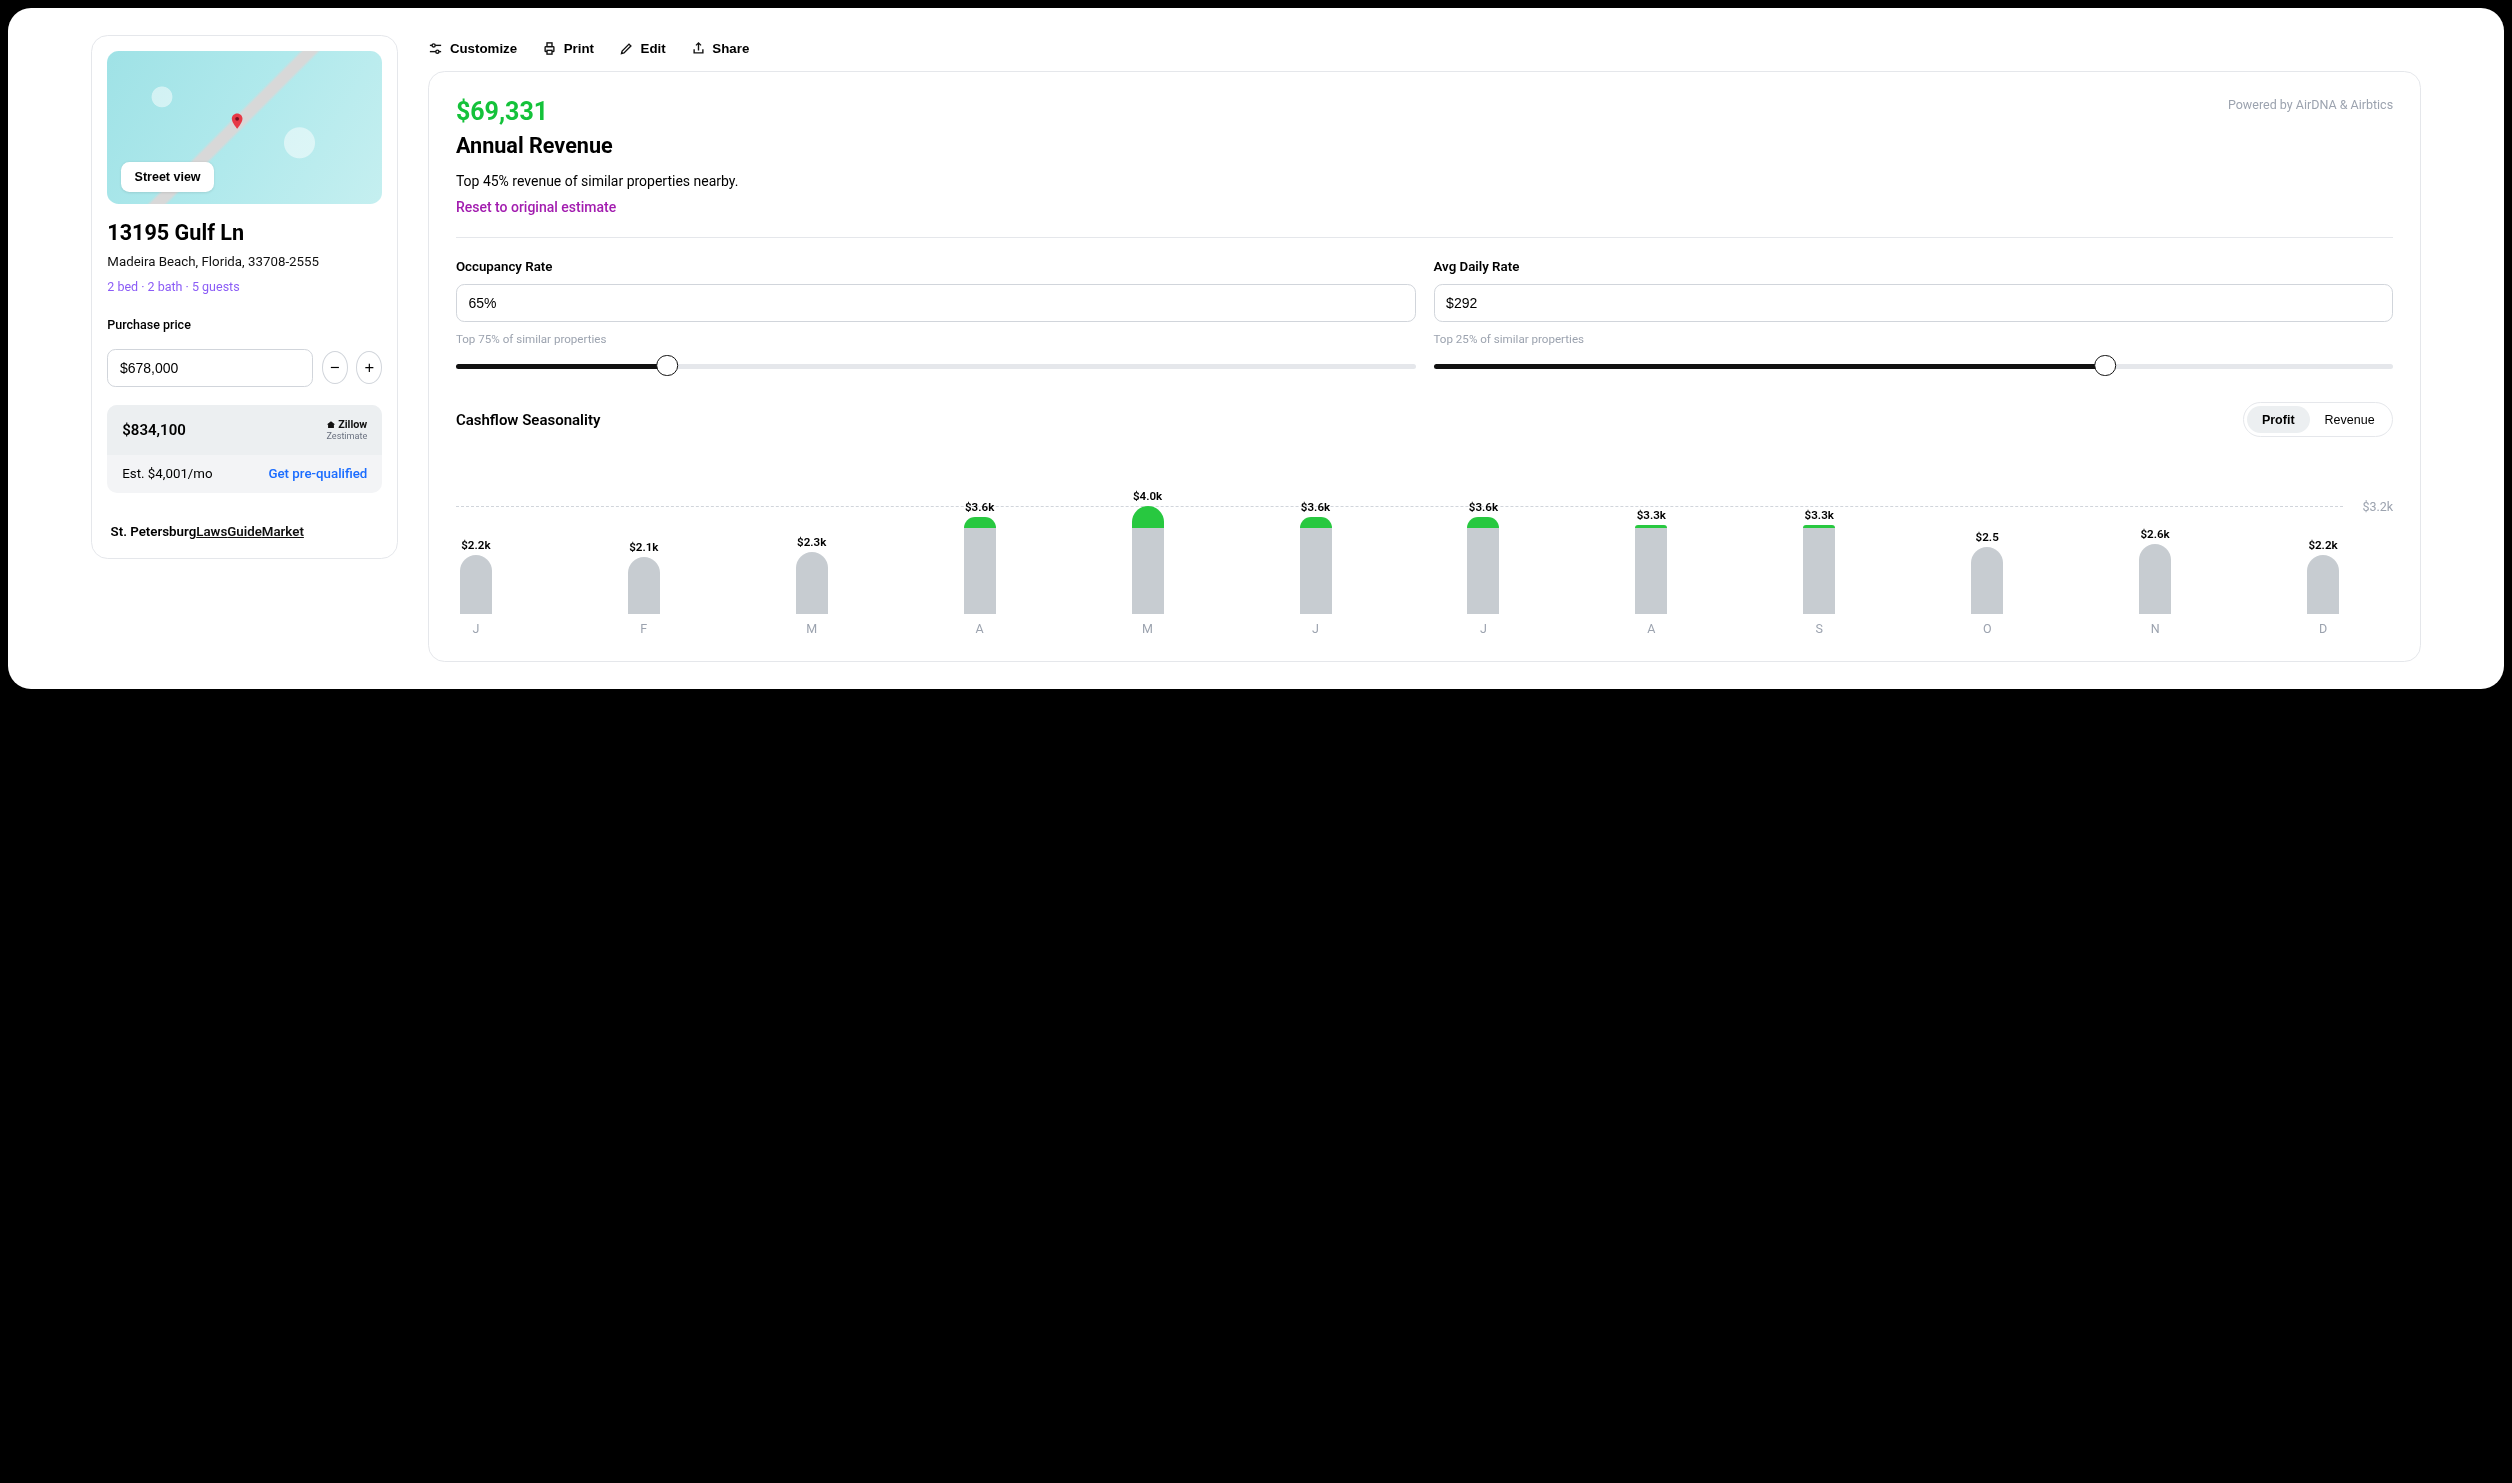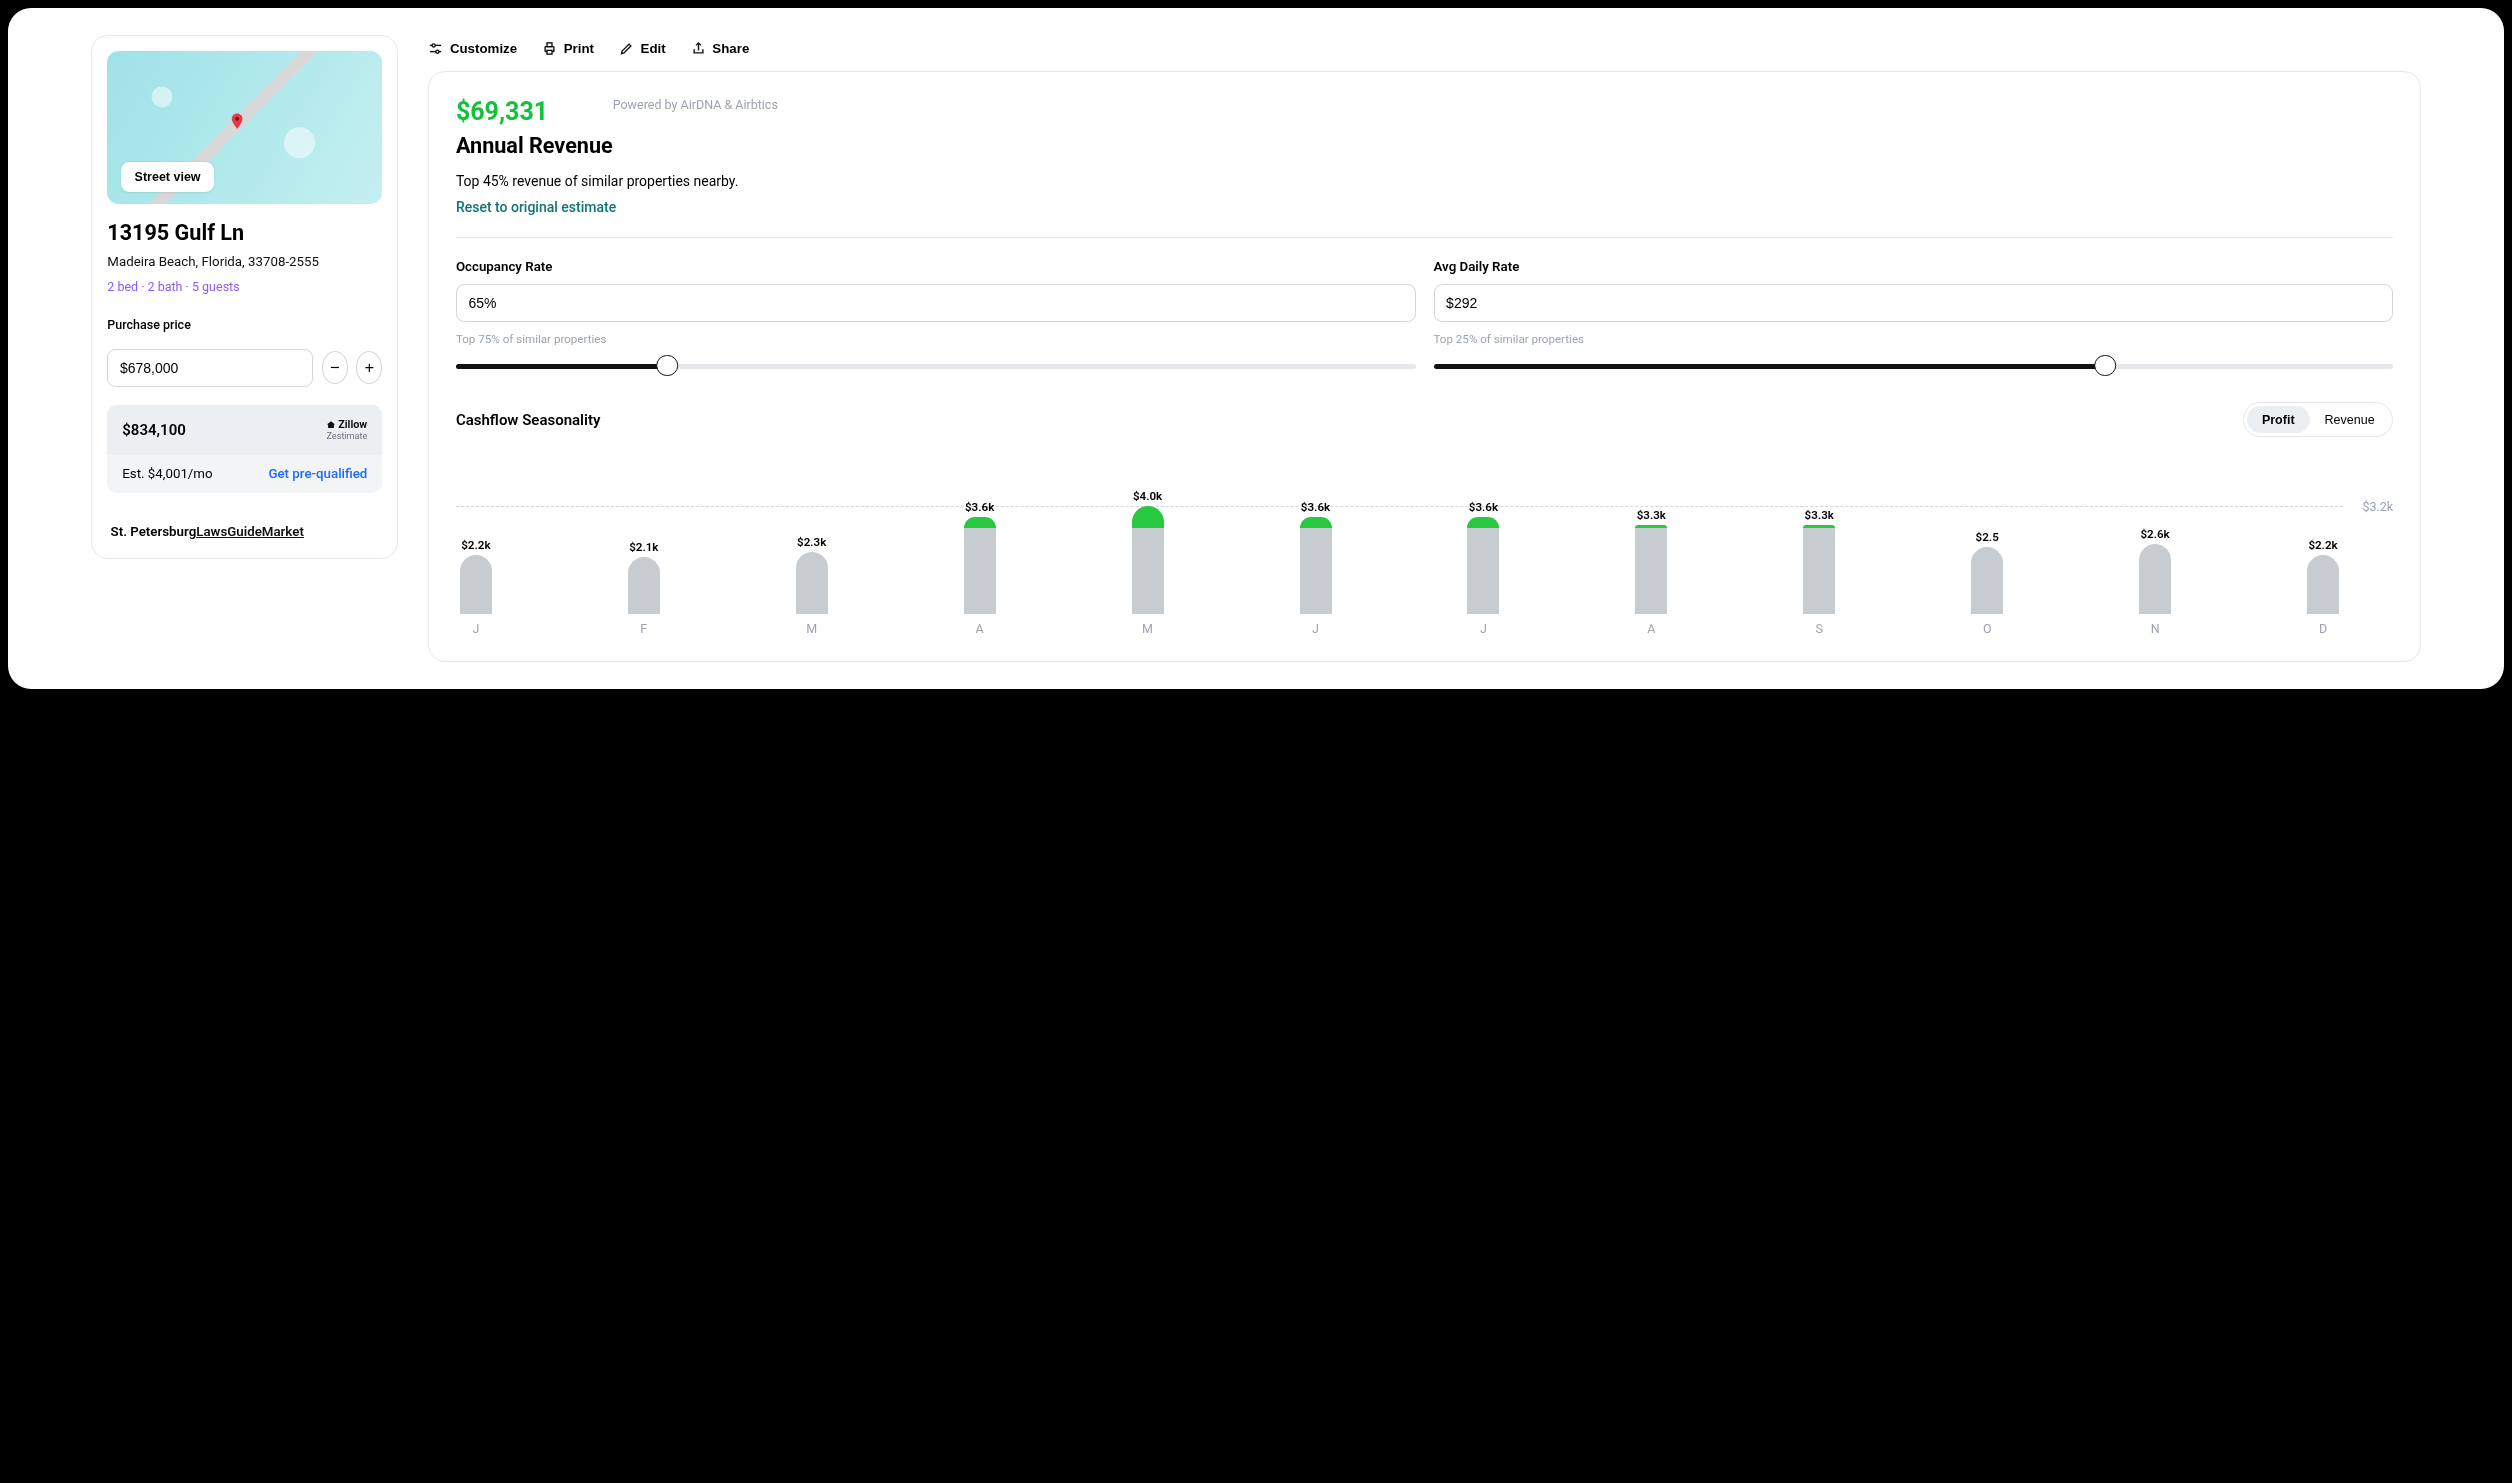--- a/index.html
+++ b/index.html
@@ -125,26 +125,26 @@
   
   .right-side { flex:1; }
   .toolbar { display:flex; gap:25px; padding: 6.6px 0 15px; }
   .tool-btn { display:flex; align-items:center; gap:6.6px; font-size:13.3px; font-weight:600; cursor:pointer; background:none; border:none; }
   .main-panel {
     border:0.8px solid #e5e7eb;
     border-radius:16.6px;
     padding: 25px 26.6px;
     background:#fff;
   }
-  .revenue-row { display:flex; justify-content:flex-start; align-items:flex-start; }
+  .revenue-row { display:flex; justify-content:space-between; align-items:flex-start; }
   .revenue-val { font-size:25px; font-weight:700; color:#14c23a; }
   .powered { font-size:12.5px; color:#9ca3af; }
   .revenue-title { font-size:21.6px; font-weight:700; margin-top:6.6px; }
   .revenue-sub { font-size:14px; margin-top:15px; }
-  .reset-link { font-size:14px; color:#0f766e; font-weight:500; margin-top:10px; cursor:pointer; display:inline-block;}
+  .reset-link { font-size:14px; color:#a21caf; font-weight:500; margin-top:10px; cursor:pointer; display:inline-block;}
   .divider { border:none; border-top:0.8px solid #e5e7eb; margin:21.6px 0; }
   .inputs-row { display:flex; gap:18px;align-items:center; }
   .input-col { flex:1; }
   .field-label { font-size:13.3px; font-weight:600; margin-bottom:10px; }
   .text-field {
     width:100%;
     border:0.8px solid #d1d5db;
     border-radius:8.3px;
     padding:10px 11.6px;
     font-size:14px;

